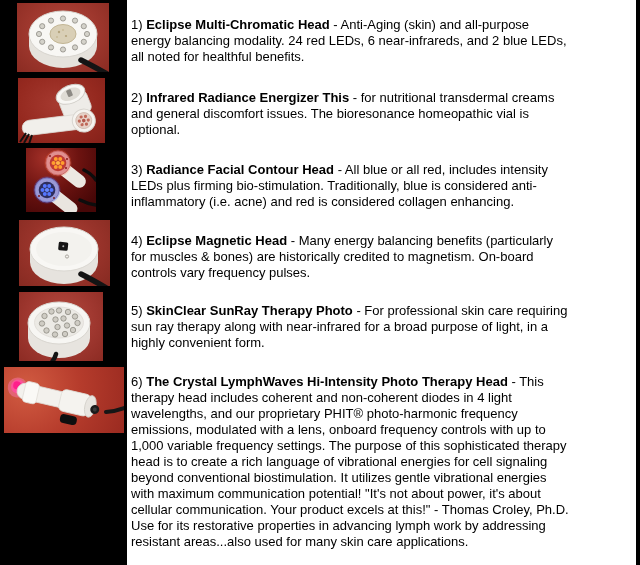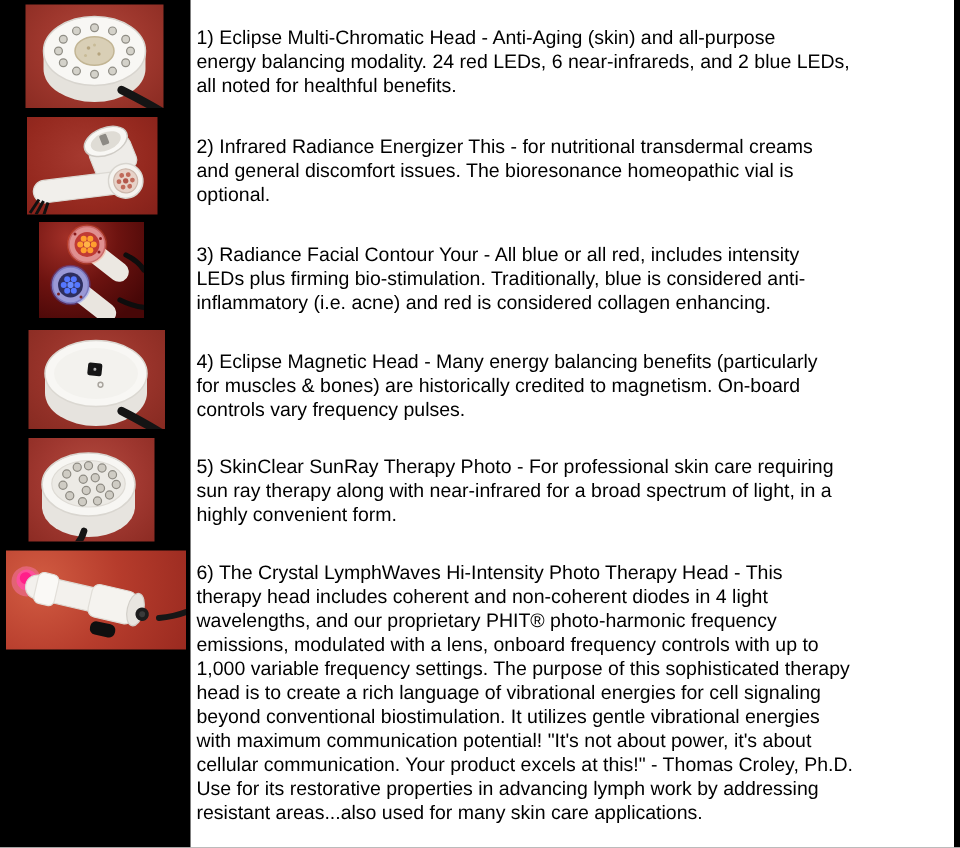--- a/index.html
+++ b/index.html
@@ -26,21 +26,21 @@
   .ph5{left:19px;top:292px;width:84px;height:69px;
        background:radial-gradient(ellipse at 50% 40%, #b54c40 0%, #a03830 55%, #8c2b23 100%);}
   .ph6{left:4px;top:367px;width:120px;height:66px;
        background:radial-gradient(circle at 18% 32%, #d25c42 0%, #b63c2c 50%, #9a2a20 100%);}
 
   .ptext{
     position:absolute;left:131px;width:512px;
     font-size:13px;line-height:16px;color:#000;
   }
   .t1{top:4px}.t2{top:77px}.t3{top:149px}.t4{top:220px}.t5{top:290px}.t6{top:361px}
-  .b{font-weight:normal;}
+  .b{font-weight:bold;}
   .desc{white-space:pre-line;}
 </style>
 </head>
 <body>
 
 <div class="page">
   <div class="sidebar"></div>
   <div class="right-strip"></div>
 
   <div class="photo ph1 tex">
@@ -198,36 +198,36 @@
 
   <p class="ptext t2">
     <span>2)</span>
     <span class="b">Infrared Radiance Energizer This</span><span class="desc"> - for nutritional transdermal creams
 and general discomfort issues. The bioresonance homeopathic vial is
 optional.</span>
   </p>
 
   <p class="ptext t3">
     <span>3)</span>
-    <span class="b">Radiance Facial Contour Your</span><span class="desc"> - All blue or all red, includes intensity
+    <span class="b">Radiance Facial Contour Head</span><span class="desc"> - All blue or all red, includes intensity
 LEDs plus firming bio-stimulation. Traditionally, blue is considered anti-
 inflammatory (i.e. acne) and red is considered collagen enhancing.</span>
   </p>
 
   <p class="ptext t4">
     <span>4)</span>
     <span class="b">Eclipse Magnetic Head</span><span class="desc"> - Many energy balancing benefits (particularly
 for muscles &amp; bones) are historically credited to magnetism. On-board
 controls vary frequency pulses.</span>
   </p>
 
   <p class="ptext t5">
     <span>5)</span>
     <span class="b">SkinClear SunRay Therapy Photo</span><span class="desc"> - For professional skin care requiring
-sun ray therapy along with near-infrared for a broad spectrum of light, in a
+sun ray therapy along with near-infrared for a broad purpose of light, in a
 highly convenient form.</span>
   </p>
 
   <p class="ptext t6">
     <span>6)</span>
     <span class="b">The Crystal LymphWaves Hi-Intensity Photo Therapy Head</span><span class="desc"> - This
 therapy head includes coherent and non-coherent diodes in 4 light
 wavelengths, and our proprietary PHIT® photo-harmonic frequency
 emissions, modulated with a lens, onboard frequency controls with up to
 1,000 variable frequency settings. The purpose of this sophisticated therapy

